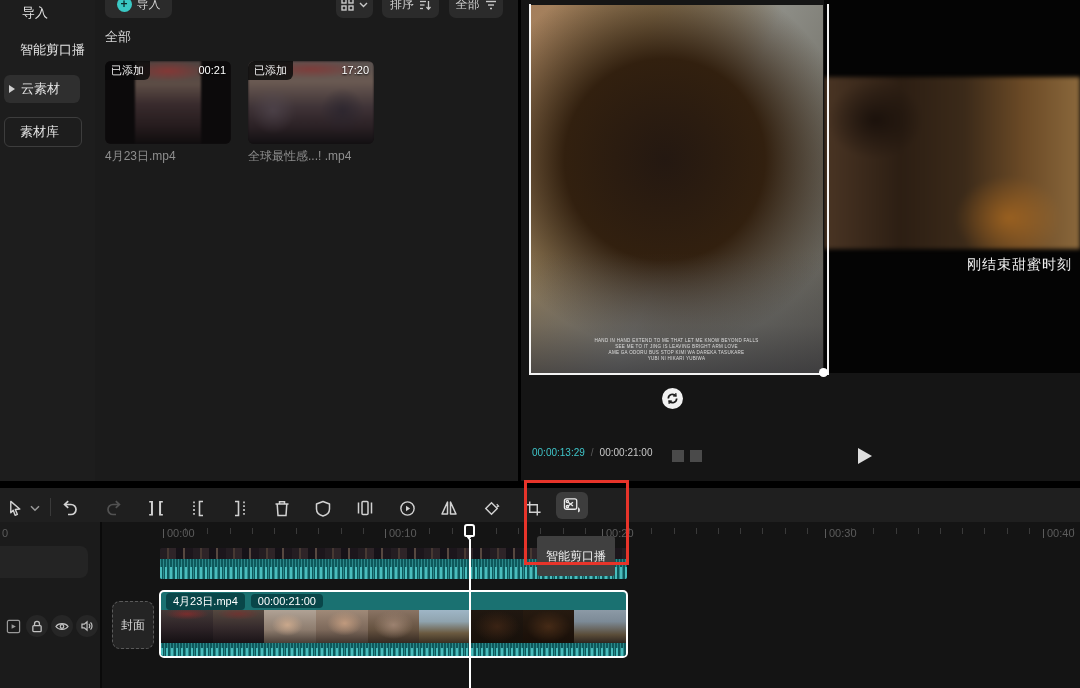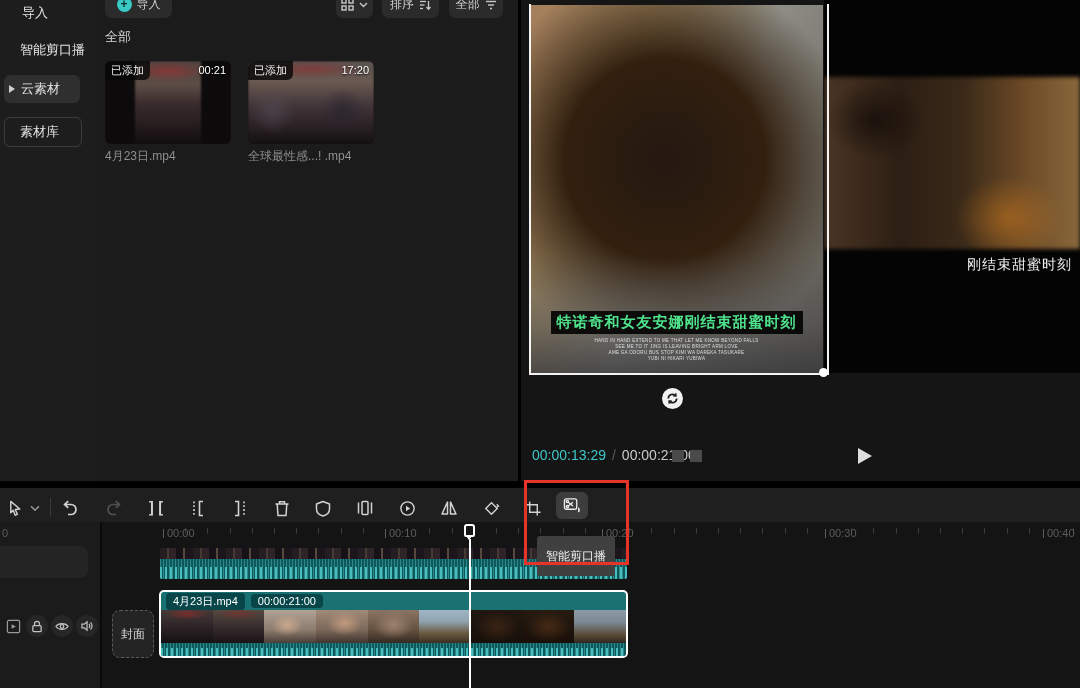--- a/index.html
+++ b/index.html
@@ -52,21 +52,21 @@
   #canvasR .band{position:absolute;left:0;top:77px;width:100%;height:172px;filter:blur(2px);background:
      radial-gradient(ellipse 30% 35% at 72% 82%, rgba(200,120,30,.55), transparent 70%),
      radial-gradient(ellipse 25% 30% at 20% 25%, rgba(20,12,8,.8), transparent 75%),
      linear-gradient(90deg,#4a3524 0%,#2c1e13 30%,#3b2a19 55%,#6b4a26 78%,#8a683c 100%);}
   .side-text{position:absolute;top:256px;right:8px;font-size:14px;color:#f0f0f0;letter-spacing:1px;}
   #selBorder{left:8px;top:4px;width:296px;height:369px;border-left:2px solid rgba(255,255,255,.95);
      border-right:2px solid rgba(255,255,255,.95);border-bottom:2px solid rgba(255,255,255,.95);}
   .handle-dot{position:absolute;left:298px;top:368px;width:9px;height:9px;border-radius:50%;background:#fff;}
   .rot-handle{position:absolute;left:141px;top:388px;width:21px;height:21px;border-radius:50%;background:#f2f2f2;
      display:flex;align-items:center;justify-content:center;}
-  .tc-row{position:absolute;left:11px;top:447px;display:flex;align-items:center;font-size:14px;}
+  .tc-row{position:absolute;left:11px;top:447px;display:flex;align-items:center;font-size:10px;}
   .tc-cur{color:#3fc6ca;}
   .tc-sep{color:#5a5a5a;margin:0 6px;}
   .tc-total{color:#c9c9c9;}
   .list-icons{position:absolute;left:151px;top:450px;display:flex;gap:6px;}
   .list-ic{width:12px;height:12px;display:flex;flex-direction:column;justify-content:space-between;}
   .list-ic i{display:block;height:2.5px;background:#4a4a4a;}
   .play-btn{position:absolute;left:337px;top:448px;width:0;height:0;
      border-left:14px solid #dedede;border-top:8px solid transparent;border-bottom:8px solid transparent;}
   
   .tb-ic{position:absolute;top:498px;width:20px;height:20px;display:flex;align-items:center;justify-content:center;}
@@ -80,21 +80,21 @@
   
   #tl-leftcol{left:0;top:522px;width:100px;height:166px;background:#1b1b1b;}
   .tl-divider{left:100px;top:522px;width:2px;height:166px;background:#0a0a0a;}
   .ruler-label{position:absolute;top:527px;font-size:11px;color:#5c5c5c;}
   .ruler-label::before{content:"";display:inline-block;width:1px;height:9px;background:#5c5c5c;margin-right:3px;vertical-align:-1px;}
   #ticks i{position:absolute;top:528px;width:1px;height:6px;background:#3a3a3a;}
   .track-hdr{left:0;top:546px;width:88px;height:32px;background:#242424;border-radius:0 8px 8px 0;}
   .ctrl-circle{position:absolute;top:615px;width:22px;height:22px;border-radius:50%;background:#262626;
      display:flex;align-items:center;justify-content:center;}
   .cover-btn{left:112px;top:601px;width:40px;height:46px;background:#242424;border:1px dashed #5a5a5a;border-radius:8px;
-     color:#dadada;font-size:12px;display:flex;align-items:center;justify-content:center;margin-top:9px;}
+     color:#dadada;font-size:12px;display:flex;align-items:center;justify-content:center;}
   
   .ustrip{left:160px;top:548px;width:467px;height:31px;overflow:hidden;border-radius:2px;}
   .ustrip .thumbs{height:11px;background:repeating-linear-gradient(90deg,#241d22 0 7px,#473933 7px 9px,#2e2428 9px 16px,#161218 16px 23px,#574840 23px 25px,#1c161c 25px 33px);}
   .wave{position:relative;background:#0d585b;overflow:hidden;}
   .wave::before{content:"";position:absolute;inset:0;background:repeating-linear-gradient(90deg,rgba(82,196,196,.45) 0 1px,transparent 1px 3px);}
   .wave::after{content:"";position:absolute;left:0;right:0;bottom:0;height:58%;
      background:repeating-linear-gradient(90deg,#49bdbd 0 2px,rgba(0,0,0,0) 2px 5px);}
   .ustrip .wave{height:20px;}
   
   .clip{left:159px;top:590px;width:469px;height:68px;border:2px solid #fff;border-radius:5px;background:#1a7171;
@@ -190,21 +190,20 @@
       <div class="img img2"></div>
       <div class="badge">已添加</div>
       <div class="dur">17:20</div>
     </div>
     <div class="fname" style="left:153px;">全球最性感...! .mp4</div>
   </div>
 
   <div id="preview" class="abs">
     <div id="canvasL" class="abs">
       <div class="bottomfade"></div>
-      <div class="subtitle"><span>特诺奇和女友安娜刚结束甜蜜时刻</span></div>
       <div class="captions">
         <div>HAND IN HAND EXTEND TO ME THAT LET ME KNOW BEYOND FALLS</div>
         <div>SEE ME TO IT JING IS LEAVING BRIGHT ARM LOVE</div>
         <div>AME GA ODORU BUS STOP KIMI WA DAREKA TASUKARE</div>
         <div>YUBI NI HIKARI YUBIWA</div>
       </div>
     </div>
     <div id="canvasR" class="abs">
       <div class="band"></div>
       <div class="side-text">刚结束甜蜜时刻</div>

